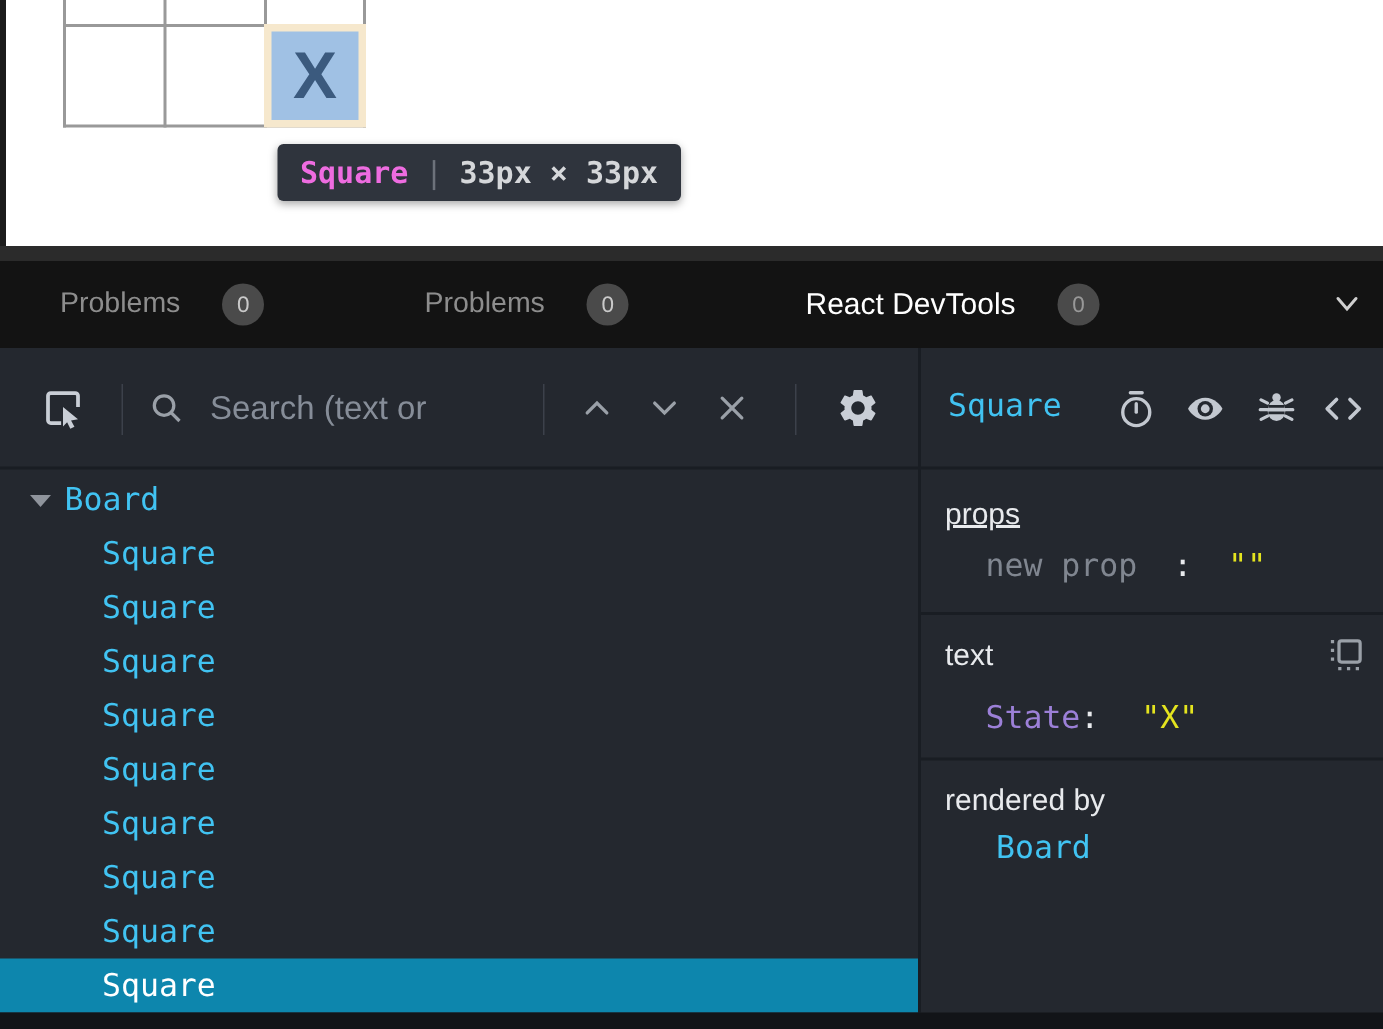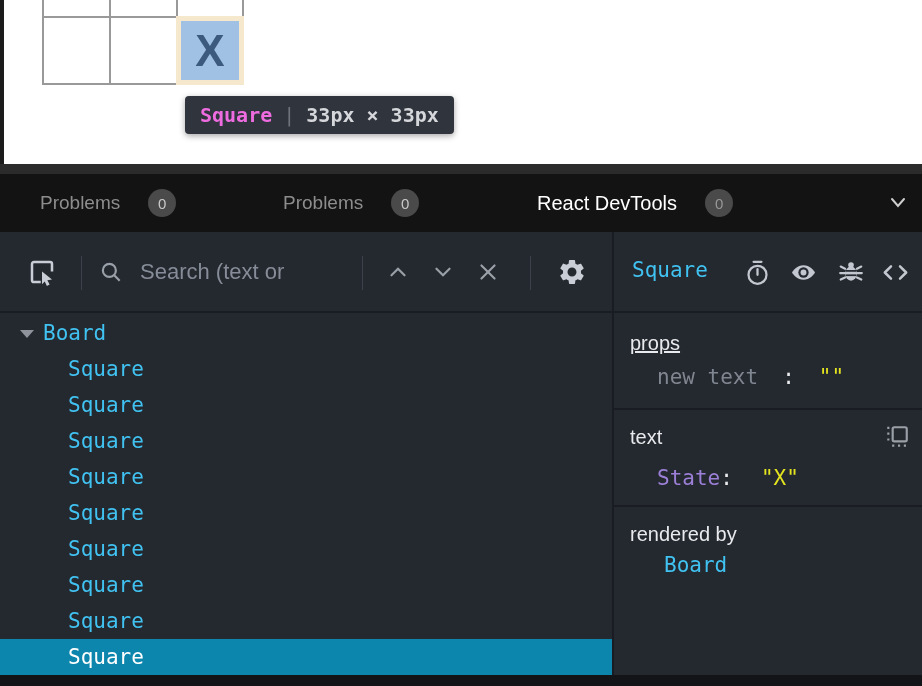--- a/index.html
+++ b/index.html
@@ -267,21 +267,21 @@
           <svg viewBox="0 0 24 24" width="27" height="27" fill="none" stroke="#c3c8d0" stroke-width="2.2" stroke-linecap="round" stroke-linejoin="round">
             <polyline points="8,6.5 2.5,12 8,17.5"></polyline>
             <polyline points="16,6.5 21.5,12 16,17.5"></polyline>
           </svg>
         </div>
       </div>
 
       <div class="section" id="sec-props">
         <span class="section-title" style="top:19px;text-decoration:underline;">props</span>
         <div class="kv-row" style="top:52px;">
-          <span class="k-gray">new text</span><span class="colon" style="margin-left:24px;">:</span><span class="v-yellow" style="margin-left:24px;">""</span>
+          <span class="k-gray">new prop</span><span class="colon" style="margin-left:24px;">:</span><span class="v-yellow" style="margin-left:24px;">""</span>
         </div>
       </div>
 
       <div class="section" id="sec-hooks">
         <span class="section-title" style="top:16px;">text</span>
         <div id="parse-hooks-btn">
           <svg viewBox="0 0 24 24" width="26" height="26" fill="none" stroke="#9aa0a8" stroke-width="2">
             <rect x="8" y="3" width="13" height="13" rx="1.5"></rect>
             <g stroke-dasharray="2 3.4">
               <line x1="4" y1="2.5" x2="4" y2="17"></line>

